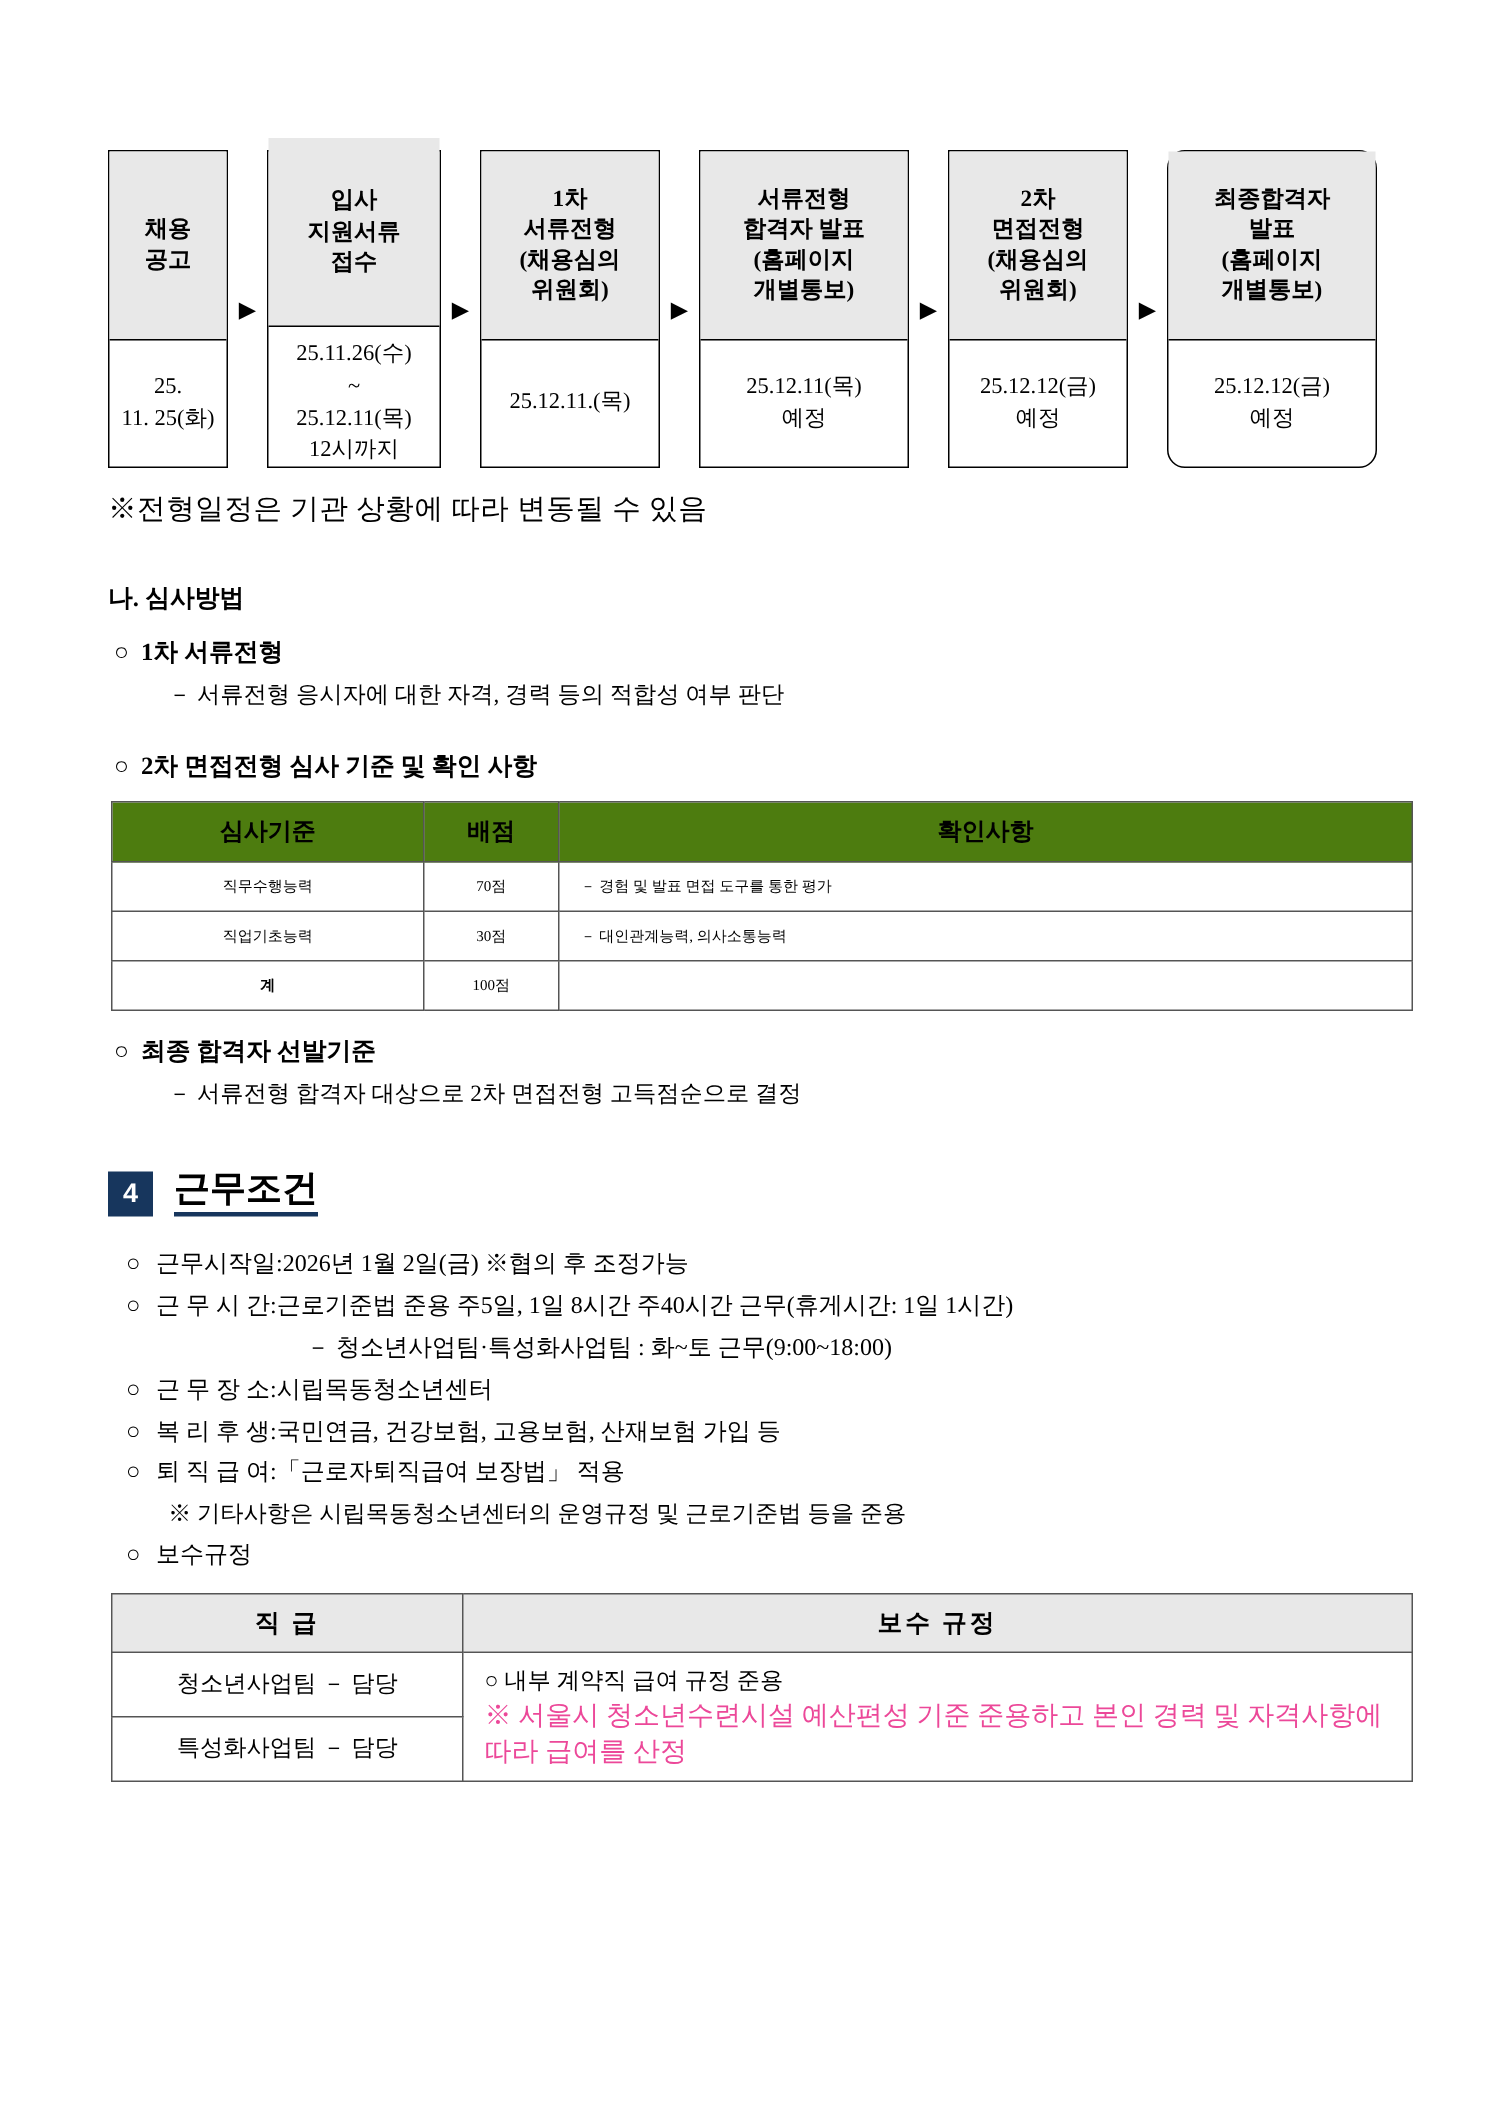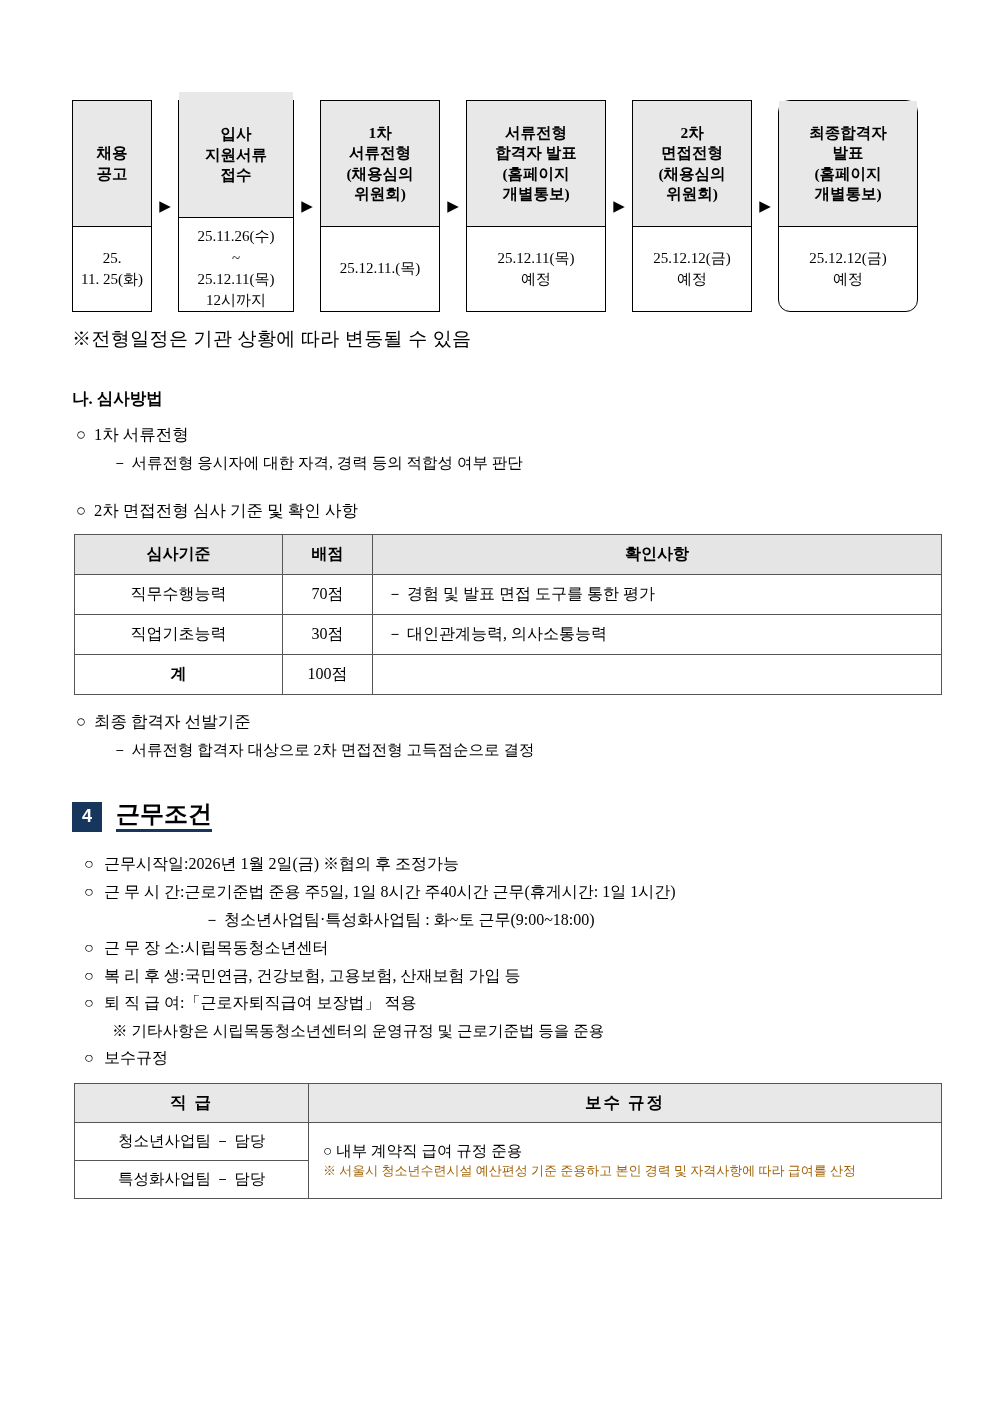--- a/index.html
+++ b/index.html
@@ -85,21 +85,21 @@
   }
 
   
   .h-na {
     font-weight: bold;
     font-size: 16.5px;
     margin-top: 36px;
     margin-left: 0px;
   }
   .circ-item {
-    font-weight: normal;
+    font-weight: bold;
     font-size: 16.5px;
     margin-top: 14px;
     margin-left: 4px;
   }
   .circ-item .mark { margin-right: 8px; }
   .dash-item {
     font-size: 15.5px;
     margin-top: 7px;
     margin-left: 40px;
   }
@@ -107,25 +107,25 @@
   
   table.grid {
     border-collapse: collapse;
     width: 868px;
     margin-top: 12px;
     margin-left: 2px;
     table-layout: fixed;
   }
   table.grid th, table.grid td {
     border: 1px solid #555;
-    font-size: 16px;
+    font-size: 10px;
     padding: 9px 8px;
   }
   table.grid th {
-    background: #e5e5e5;
+    background: #4d7c0f;
     font-weight: bold;
     text-align: center;
     font-size: 16px;
   }
   .tc { text-align: center; }
   .tl { text-align: left; padding-left: 14px !important; }
   .b  { font-weight: bold; }
 
   
   .sec-head {
@@ -194,22 +194,22 @@
     font-size: 15.5px;
   }
   table.pay th {
     background: #e8e8e8;
     font-weight: bold;
     text-align: center;
     font-size: 16.5px;
     letter-spacing: 2px;
   }
   .pay-note {
-    color: #a16207;
-    font-size: 13px;
+    color: #ec4899;
+    font-size: 18px;
   }
 </style>
 </head>
 <body>
 
 <div class="page">
 
   <div class="flow">
 
     <div class="flow-box fb-w1">

